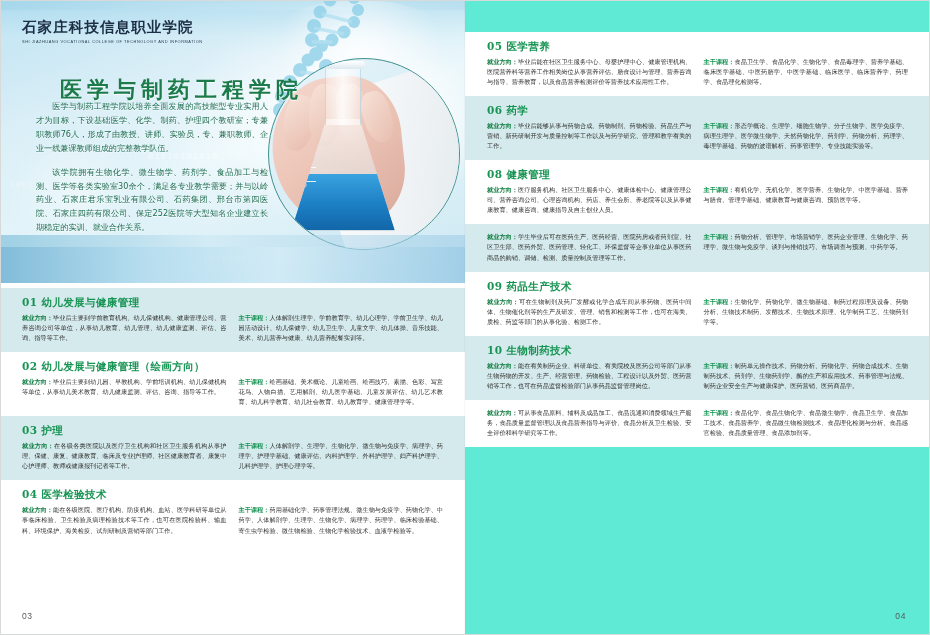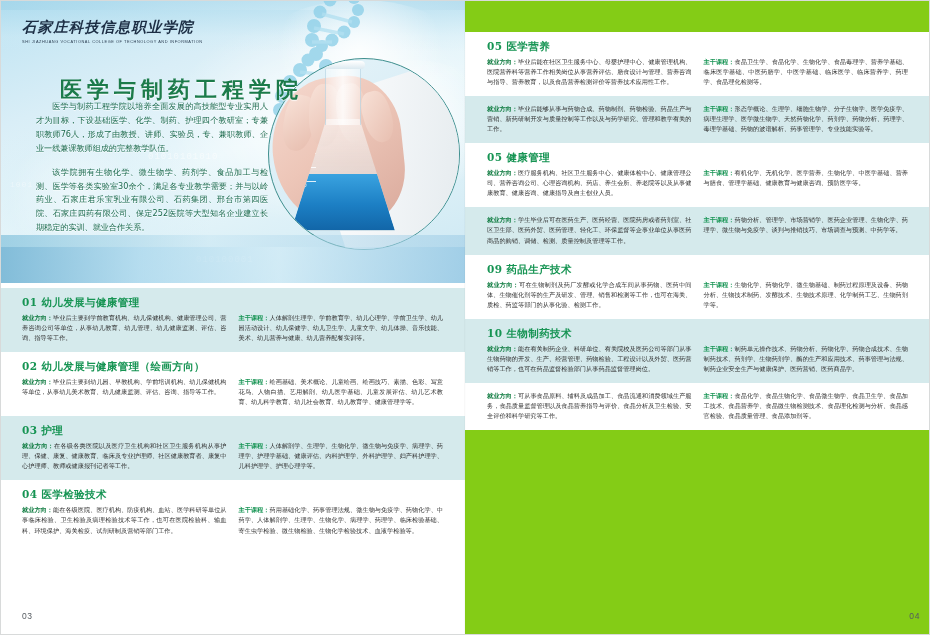--- a/index.html
+++ b/index.html
@@ -34,21 +34,21 @@
   .page-left {
     position: absolute;
     left: 0; top: 0;
     width: 465px; height: 635px;
     background: #ffffff;
   }
   .page-right {
     position: absolute;
     left: 465px; top: 0;
     width: 465px; height: 635px;
-    background: #84cc16;
+    background: #5eead4;
   }
 
   
   .hero {
     position: absolute;
     left: 0; top: 0;
     width: 465px; height: 283px;
     overflow: hidden;
     background:
       radial-gradient(ellipse 260px 170px at 330px 120px, rgba(255,255,255,.95) 0%, rgba(255,255,255,0) 62%),
@@ -177,21 +177,20 @@
   
   .logo {
     position: absolute; left: 22px; top: 18px;
   }
   .logo-cn {
     font-family: "DejaVu Serif", serif;
     font-size: 14.5px;
     font-weight: bold;
     letter-spacing: 1.1px;
     color: #1d2f45;
-    font-style: italic;
     white-space: nowrap;
   }
   .logo-en {
     margin-top: 2px;
     font-family: "Liberation Sans", sans-serif;
     font-size: 3.9px;
     letter-spacing: .55px;
     color: #2b3d52;
     white-space: nowrap;
   }
@@ -238,21 +237,21 @@
   
   .page-num {
     position: absolute;
     bottom: 14px;
     font-family: "Liberation Sans", sans-serif;
     font-size: 8.5px;
     color: #555b60;
     letter-spacing: .6px;
   }
   .page-num.left  { left: 22px; }
-  .page-num.right { right: 10px; }
+  .page-num.right { right: 24px; }
 
   
   .seam {
     position: absolute;
     left: 464px; top: 0;
     width: 2px; height: 635px;
     background: linear-gradient(90deg, rgba(0,0,0,.035), rgba(0,0,0,0));
     z-index: 60;
     pointer-events: none;
   }
@@ -412,27 +411,28 @@
   <div class="page-right">
     <div class="blocks blocks-right" id="right-blocks">
         <div class="major">
           <div class="major-title">05 医学营养</div>
           <div class="major-cols">
             <div class="col dir"><span class="lbl">就业方向：</span><span>毕业后能在社区卫生服务中心、母婴护理中心、健康管理机构、医院营养科等营养工作相关岗位从事营养评估、膳食设计与管理、营养咨询与指导、营养教育，以及食品营养检测评价等营养技术应用性工作。</span></div>
             <div class="col crs"><span class="lbl">主干课程：</span><span>食品卫生学、食品化学、生物化学、食品毒理学、营养学基础、临床医学基础、中医药膳学、中医学基础、临床医学、临床营养学、药理学、食品理化检测等。</span></div>
           </div>
         </div>
         <div class="major alt">
+          <div class="major-title">06 药学</div>
           <div class="major-cols">
             <div class="col dir"><span class="lbl">就业方向：</span><span>毕业后能够从事与药物合成、药物制剂、药物检验、药品生产与营销、新药研制开发与质量控制等工作以及与药学研究、管理和教学有关的工作。</span></div>
             <div class="col crs"><span class="lbl">主干课程：</span><span>形态学概论、生理学、细胞生物学、分子生物学、医学免疫学、病理生理学、医学微生物学、天然药物化学、药剂学、药物分析、药理学、毒理学基础、药物的波谱解析、药事管理学、专业技能实验等。</span></div>
           </div>
         </div>
         <div class="major">
-          <div class="major-title">05 健康管理</div>
+          <div class="major-title">08 健康管理</div>
           <div class="major-cols">
             <div class="col dir"><span class="lbl">就业方向：</span><span>医疗服务机构、社区卫生服务中心、健康体检中心、健康管理公司、营养咨询公司、心理咨询机构、药店、养生会所、养老院等以及从事健康教育、健康咨询、健康指导及自主创业人员。</span></div>
             <div class="col crs"><span class="lbl">主干课程：</span><span>有机化学、无机化学、医学营养、生物化学、中医学基础、营养与膳食、管理学基础、健康教育与健康咨询、预防医学等。</span></div>
           </div>
         </div>
         <div class="major alt">
           <div class="major-cols">
             <div class="col dir"><span class="lbl">就业方向：</span><span>学生毕业后可在医药生产、医药经营、医院药房或者药剂室、社区卫生部、医药外贸、医药管理、轻化工、环保监督等企事业单位从事医药商品的购销、调储、检测、质量控制及管理等工作。</span></div>
             <div class="col crs"><span class="lbl">主干课程：</span><span>药物分析、管理学、市场营销学、医药企业管理、生物化学、药理学、微生物与免疫学、谈判与推销技巧、市场调查与预测、中药学等。</span></div>
           </div>

